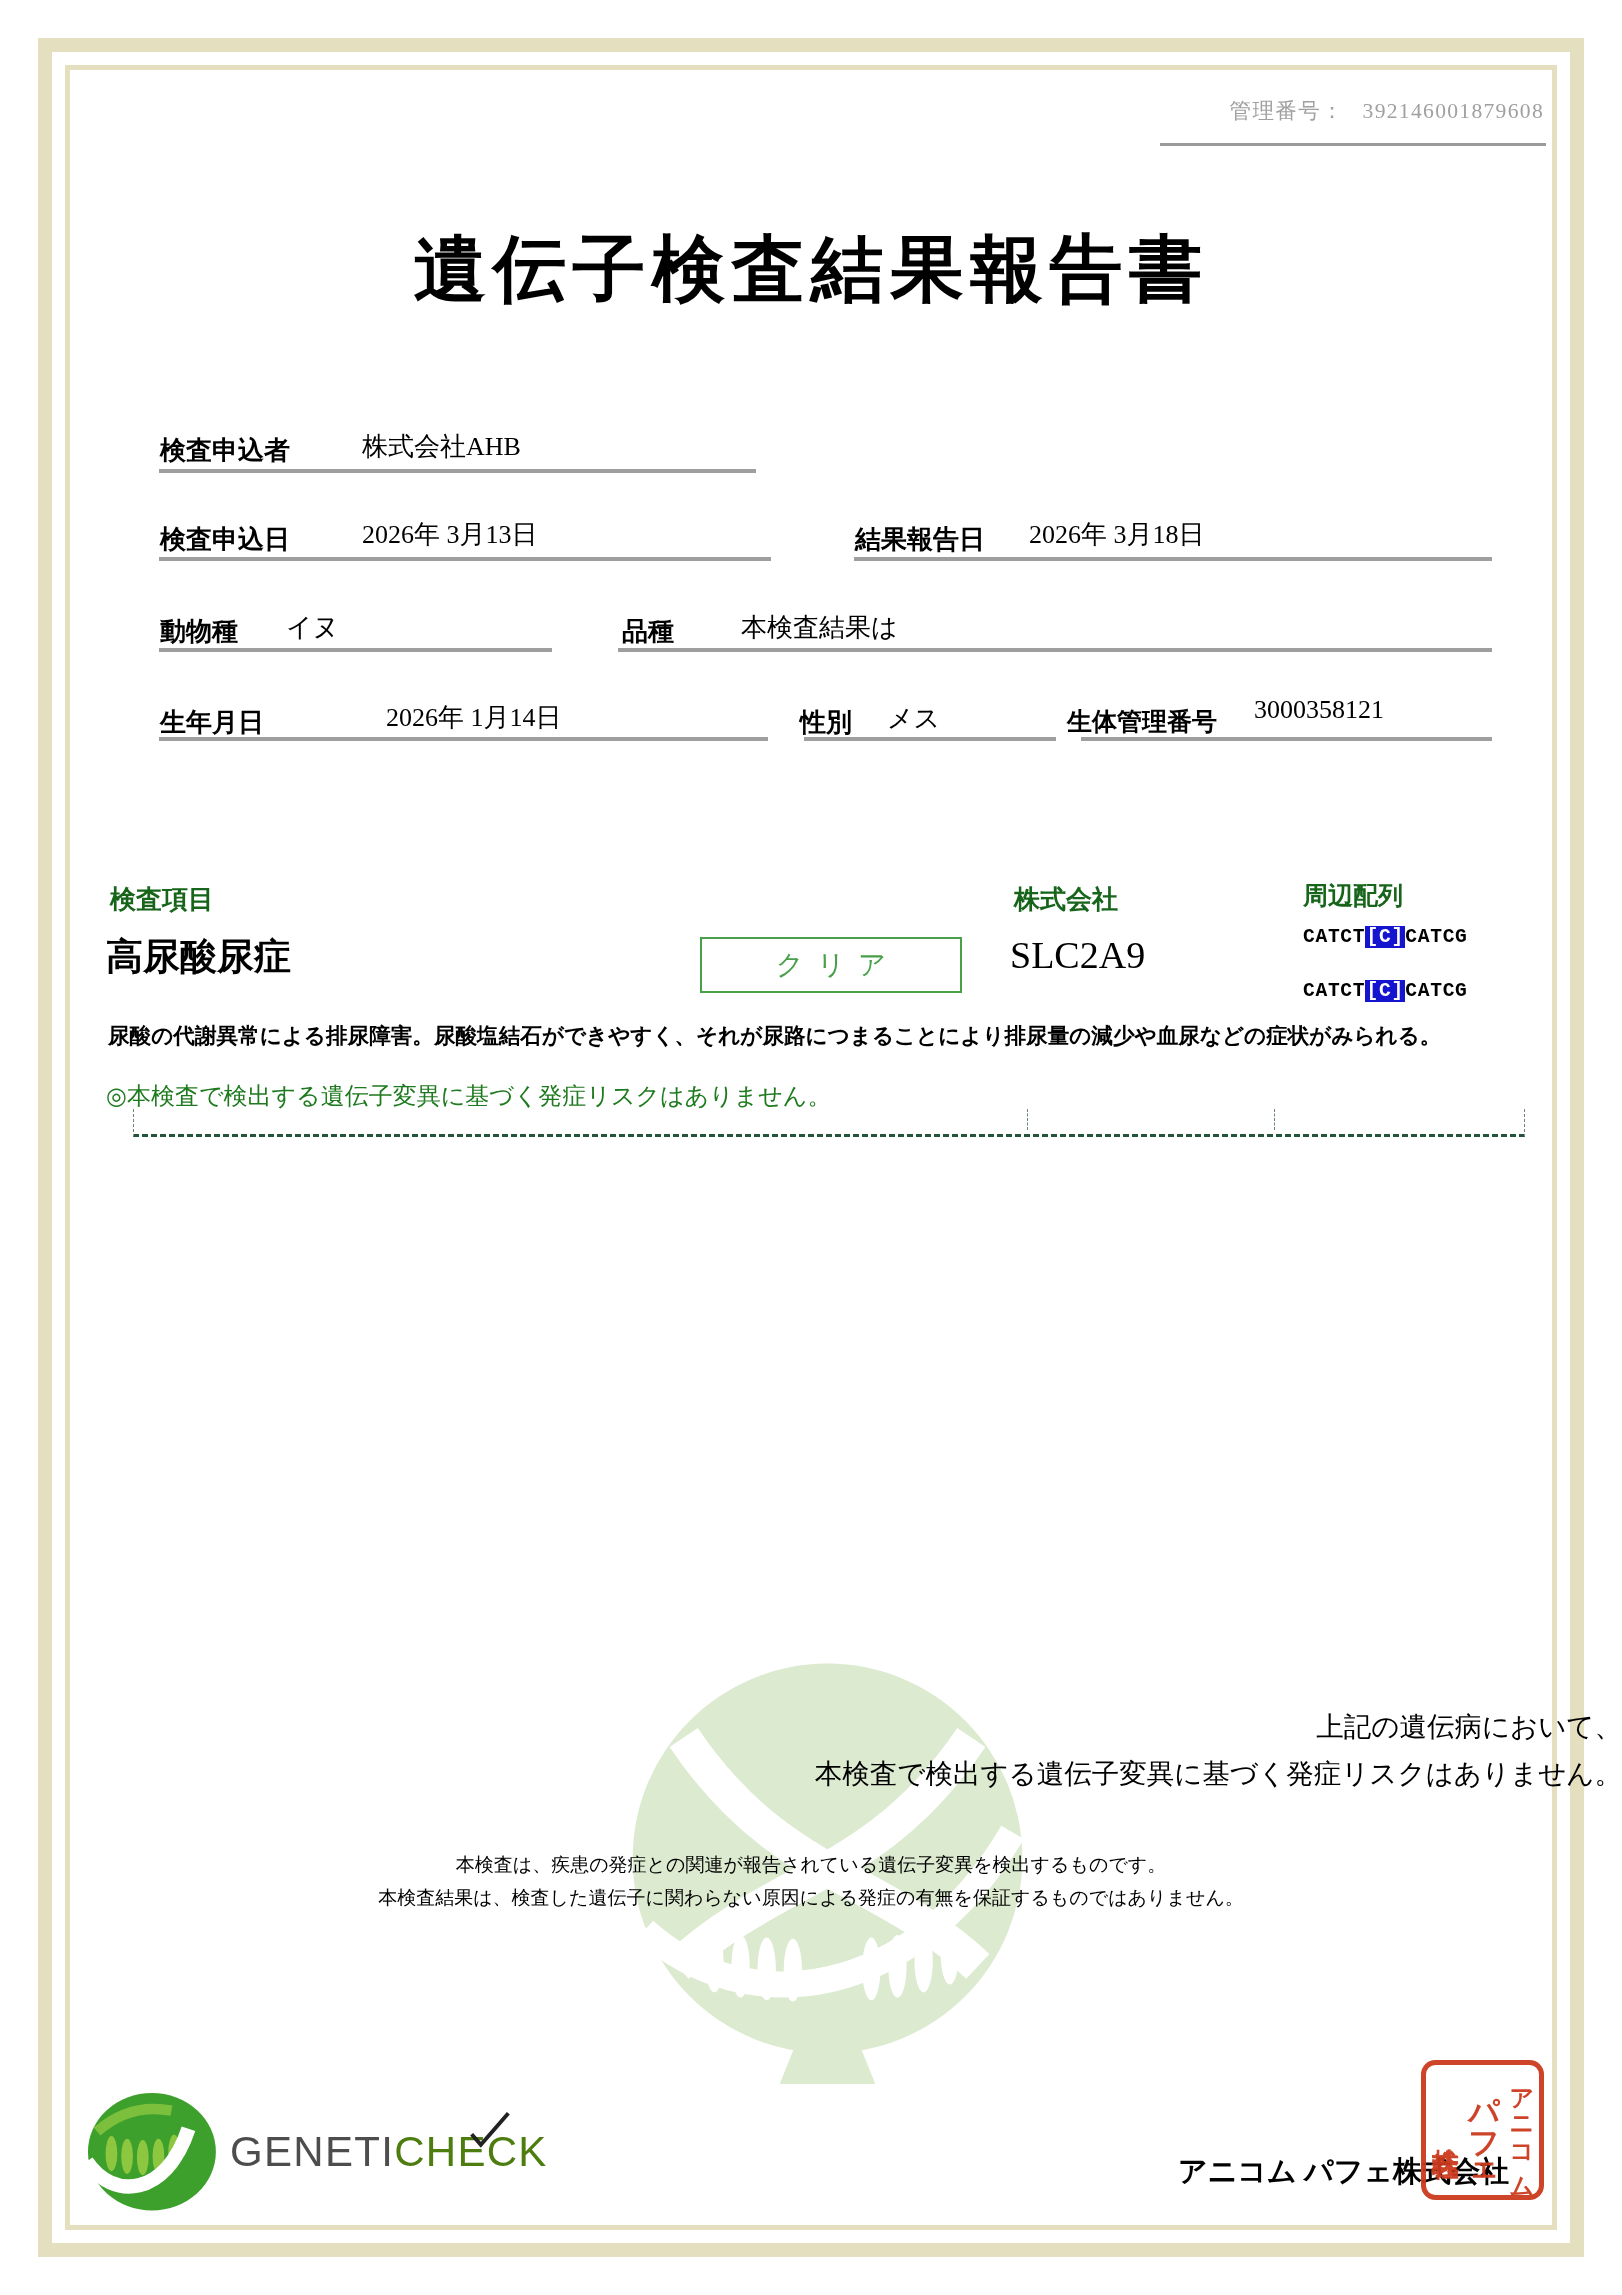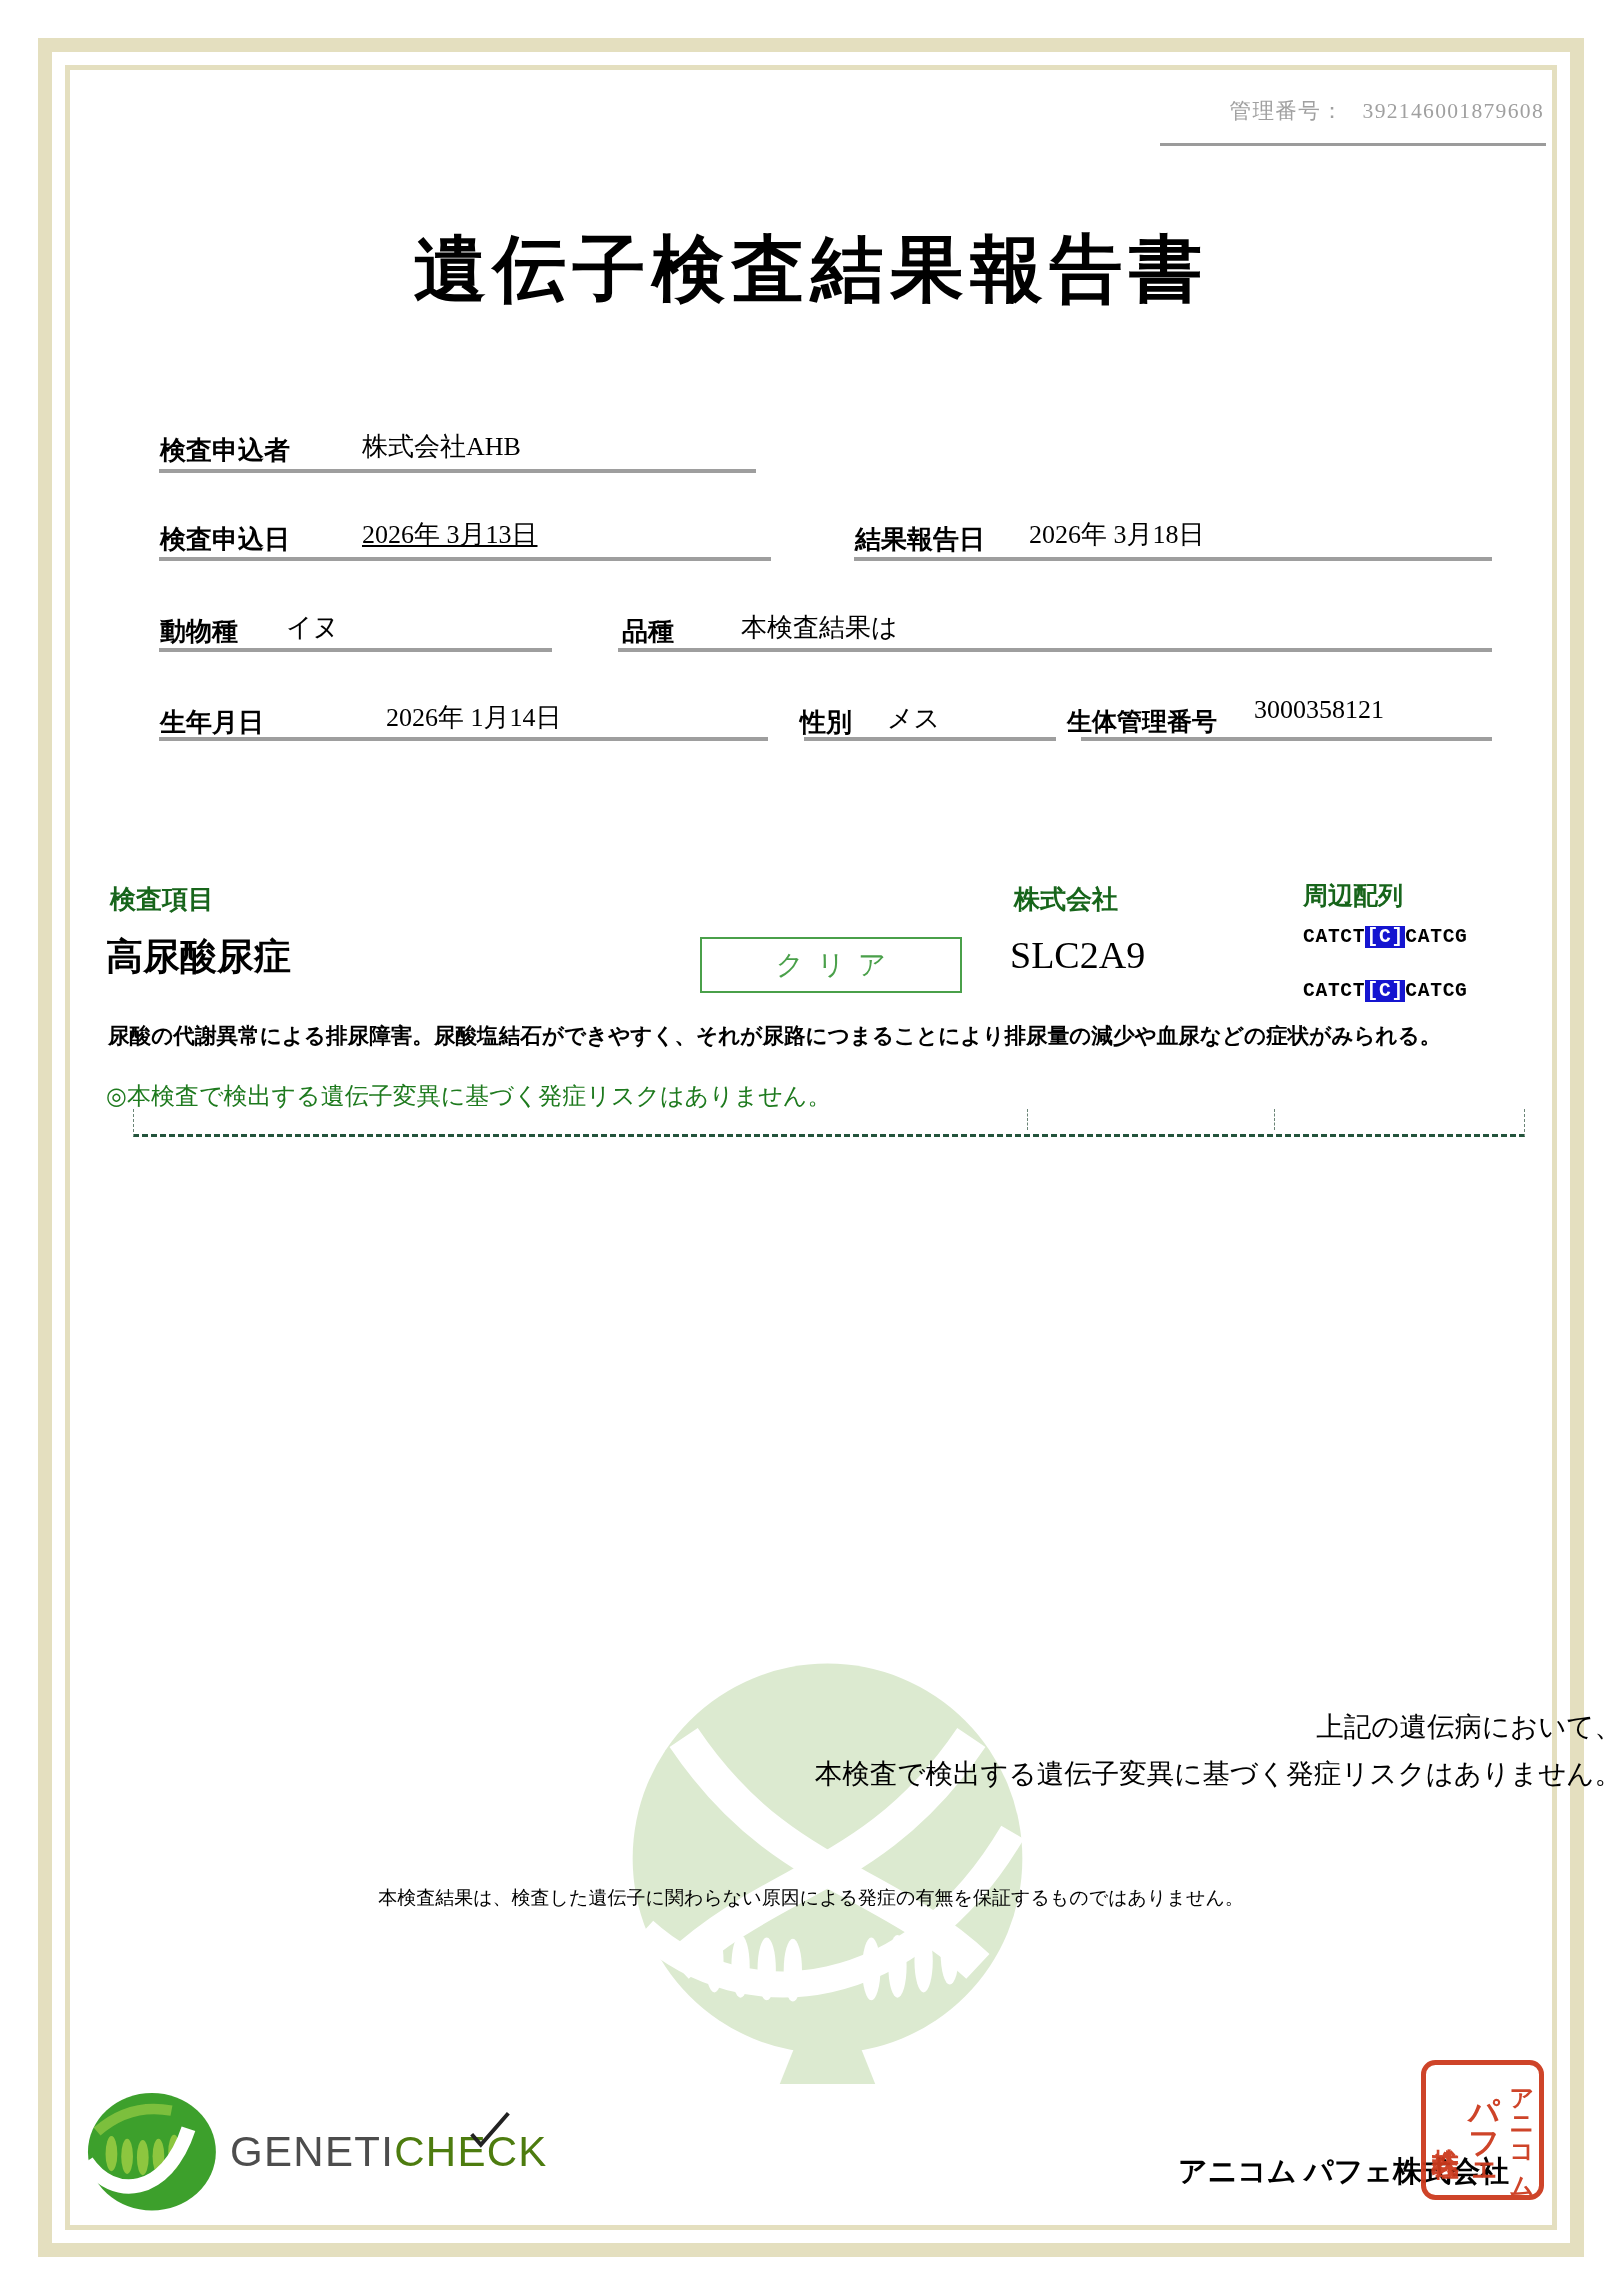--- a/index.html
+++ b/index.html
@@ -66,21 +66,21 @@
   </div>
   <div class="abs mgmt-line fg" style="left:1160px;top:143px;width:386px;"></div>
 
   <div class="abs doc-title fg" style="top:221px;">遺伝子検査結果報告書</div>
 
   <div class="abs lbl fg" style="left:160px;top:433px;">検査申込者</div>
   <div class="abs val fg" style="left:362px;top:429px;">株式会社AHB</div>
   <div class="uline fg" style="left:159px;top:469px;width:597px;"></div>
 
   <div class="abs lbl fg" style="left:160px;top:522px;">検査申込日</div>
-  <div class="abs val fg" style="left:362px;top:517px;text-decoration:underline;">2026年 3月13日</div>
+  <div class="abs val fg" style="left:362px;top:517px;">2026年 3月13日</div>
   <div class="uline fg" style="left:159px;top:557px;width:612px;"></div>
   <div class="abs lbl fg" style="left:855px;top:522px;">結果報告日</div>
   <div class="abs val fg" style="left:1029px;top:517px;">2026年 3月18日</div>
   <div class="uline fg" style="left:854px;top:557px;width:638px;"></div>
 
   <div class="abs lbl fg" style="left:160px;top:614px;">動物種</div>
   <div class="abs val fg" style="left:286px;top:610px;">イヌ</div>
   <div class="uline fg" style="left:159px;top:648px;width:393px;"></div>
   <div class="abs lbl fg" style="left:622px;top:614px;">品種</div>
   <div class="abs val fg" style="left:741px;top:610px;">本検査結果は</div>
@@ -135,20 +135,21 @@
       <ellipse cx="272" cy="476" rx="14" ry="48"></ellipse>
       <ellipse cx="392" cy="474" rx="14" ry="48"></ellipse>
       <ellipse cx="432" cy="470" rx="14" ry="48"></ellipse>
       <ellipse cx="472" cy="462" rx="14" ry="48"></ellipse>
       <ellipse cx="512" cy="450" rx="14" ry="48"></ellipse>
     </g>
   </svg>
 
   <div class="abs sum-big fg" style="top:1709px;">上記の遺伝病において、</div>
   <div class="abs sum-big fg" style="top:1756px;">本検査で検出する遺伝子変異に基づく発症リスクはありません。</div>
+  <div class="abs sum-small fg" style="top:1852px;">本検査は、疾患の発症との関連が報告されている遺伝子変異を検出するものです。</div>
   <div class="abs sum-small fg" style="top:1885px;">本検査結果は、検査した遺伝子に関わらない原因による発症の有無を保証するものではありません。</div>
 
   <svg class="abs fg" style="left:85px;top:2091px;" width="141" height="124" viewBox="0 0 215 190">
     <ellipse cx="102" cy="93" rx="98" ry="90" fill="#3da02c"></ellipse>
     <path d="M18,62 Q68,18 132,30" stroke="#7cbf3d" stroke-width="16" fill="none"></path>
     <g fill="#8dc63f">
       <ellipse cx="40" cy="96" rx="9" ry="27"></ellipse>
       <ellipse cx="64" cy="100" rx="9" ry="27"></ellipse>
       <ellipse cx="88" cy="102" rx="9" ry="27"></ellipse>
       <ellipse cx="112" cy="100" rx="9" ry="27"></ellipse>

